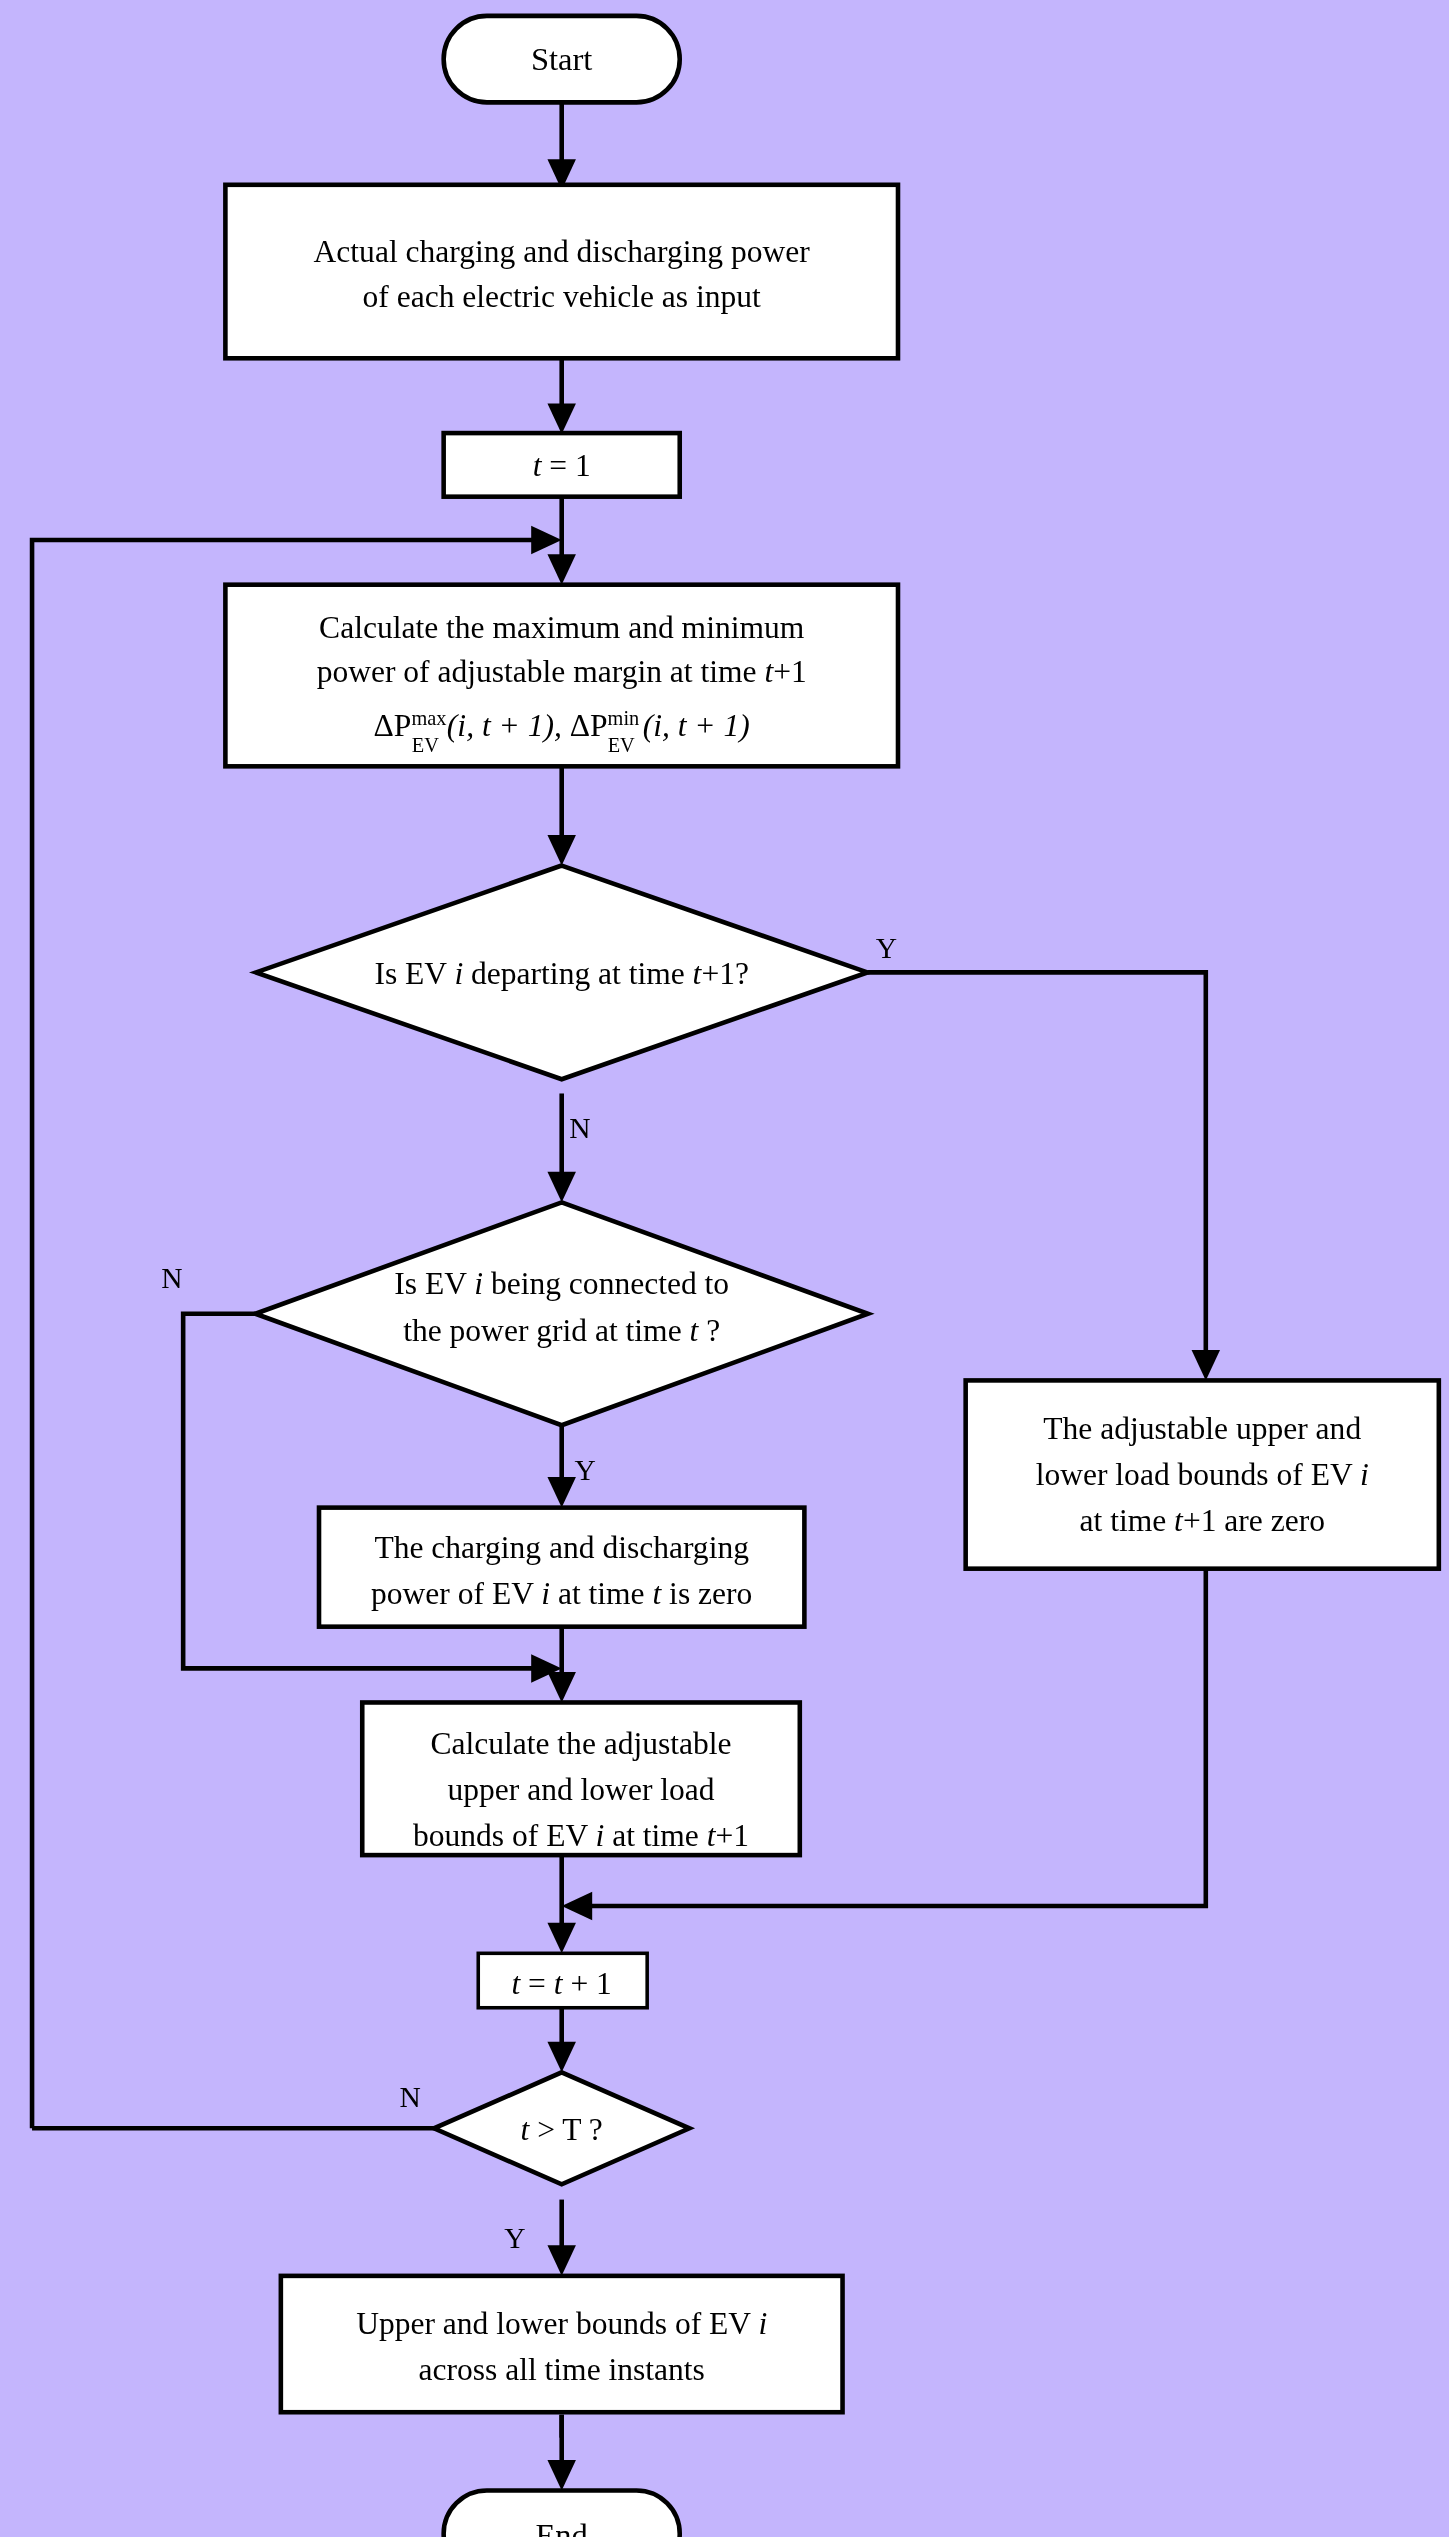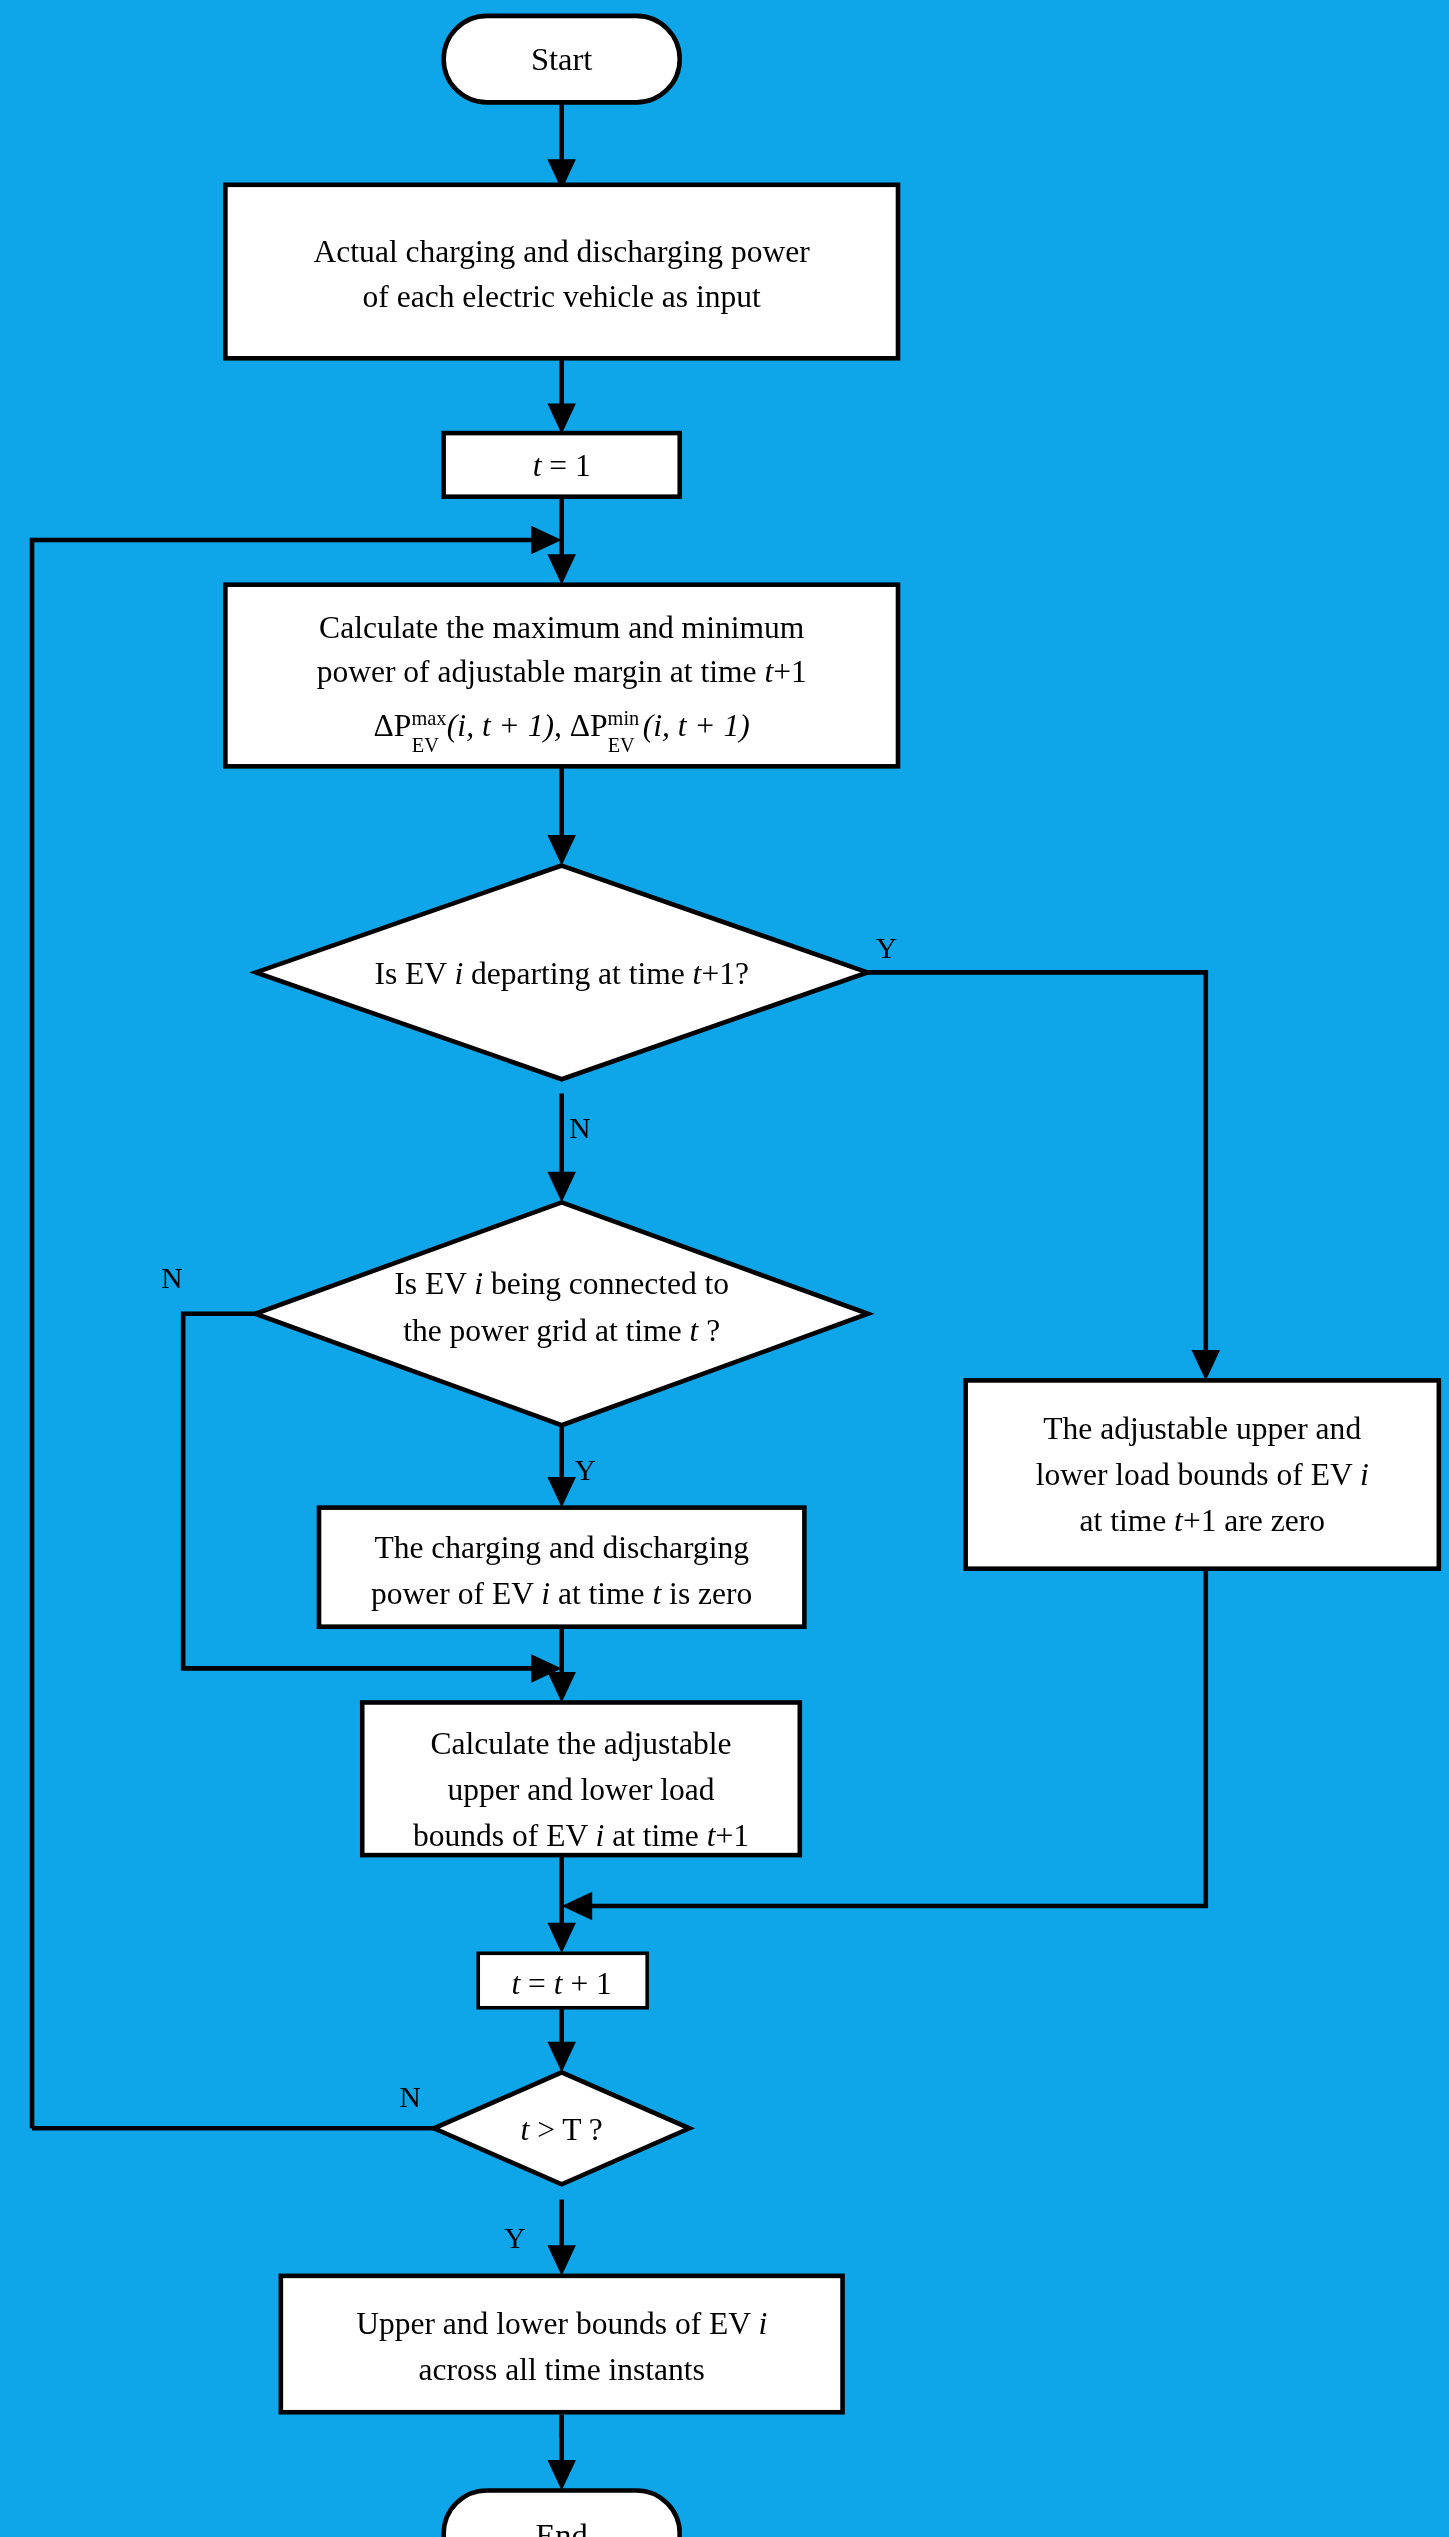--- a/index.html
+++ b/index.html
@@ -10,21 +10,21 @@
   }
   body {
     width: 1449px;
     height: 2538px;
     font-family: "Liberation Serif", "DejaVu Serif", serif;
   }
   #flow-root {
     position: relative;
     width: 1449px;
     height: 2538px;
-    background: #0ea5e9;
+    background: #c4b5fd;
   }
   svg.flow {
     display: block;
     width: 1449px;
     height: 2538px;
   }
   .shape {
     fill: #ffffff;
     stroke: #000000;
     stroke-width: 9;

